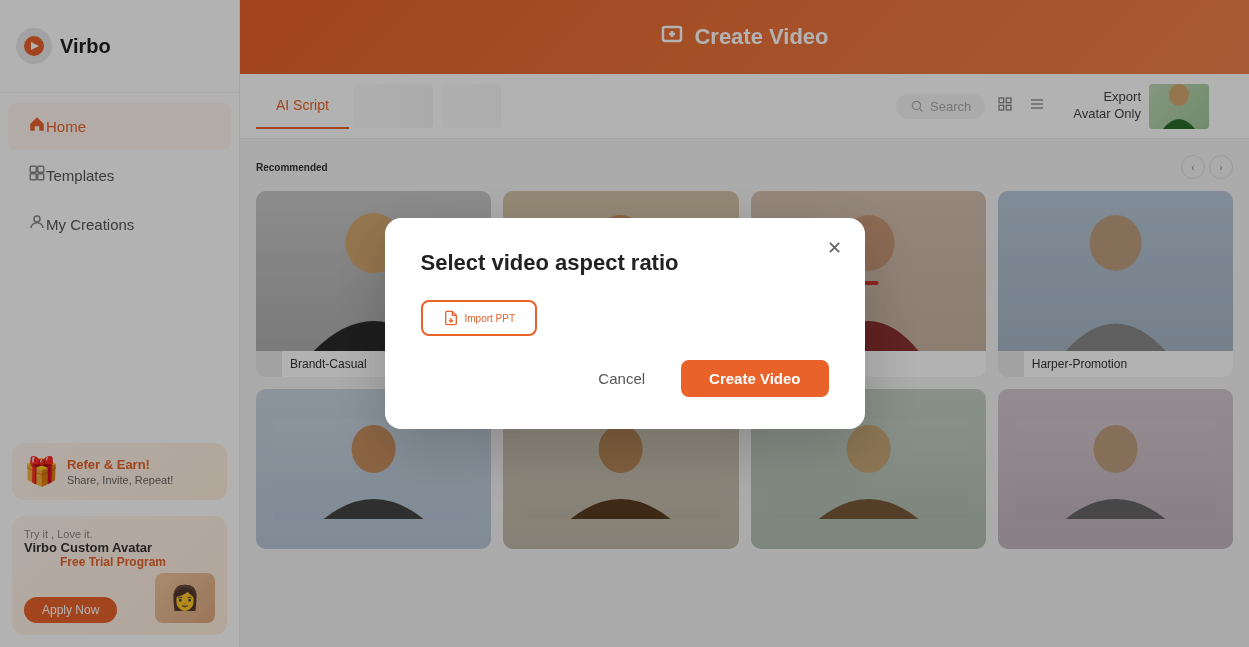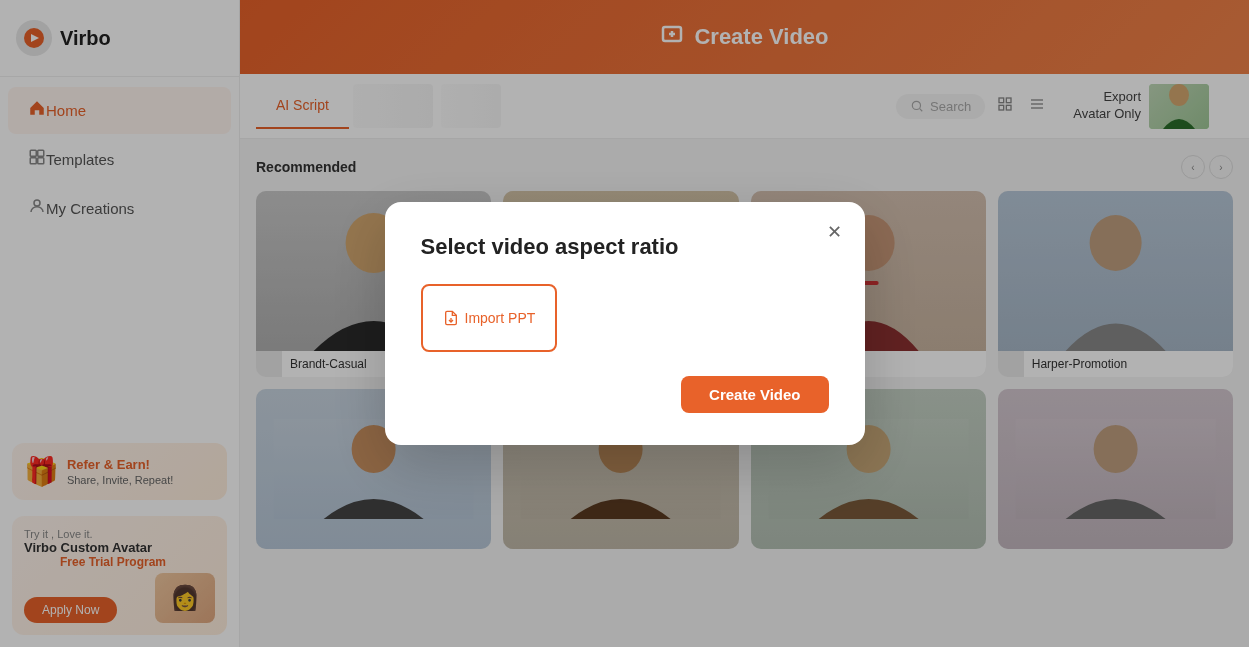--- a/index.html
+++ b/index.html
@@ -11,21 +11,21 @@
       min-width: 240px;
       background: #fff;
       display: flex;
       flex-direction: column;
       height: 100%;
       border-right: 1px solid #eee;
     }
     .sidebar-logo {
       display: flex;
       align-items: center;
-      padding: 20px 16px;
+      padding: 28px 16px;
       gap: 8px;
       border-bottom: 1px solid #f0f0f0;
     }
     .logo-icon {
       width: 36px;
       height: 36px;
       border-radius: 50%;
       background: #e8e8e8;
       overflow: hidden;
       display: flex;
@@ -184,21 +184,21 @@
       padding: 16px;
       position: relative;
     }
     .recommended-bar {
       display: flex;
       align-items: center;
       gap: 8px;
       margin-bottom: 12px;
     }
     .recommended-label {
-      font-size: 14px;
+      font-size: 10px;
       font-weight: 600;
       color: #333;
     }
     .nav-arrows {
       display: flex;
       gap: 4px;
       margin-left: auto;
     }
     .arrow-btn {
       background: none;
@@ -344,23 +344,23 @@
       height: 42px;
       background: #e0e0e0;
       border-radius: 4px;
       border: 2px solid #ccc;
     }
 
     .import-ppt-btn {
       border: 2px solid #e8622a;
       background: #fff;
       color: #e8622a;
-      padding: 24px 20px;
+      padding: 8px 20px;
       border-radius: 8px;
-      font-size: 14px;
+      font-size: 10px;
       cursor: pointer;
       display: flex;
       align-items: center;
       gap: 6px;
       margin-bottom: 24px;
     }
 
     .modal-actions {
       display: flex;
       justify-content: flex-end;
@@ -686,16 +686,17 @@
       <svg width="16" height="16" viewBox="0 0 24 24" fill="none" stroke="#e8622a" stroke-width="2">
         <path d="M14 2H6a2 2 0 00-2 2v16a2 2 0 002 2h12a2 2 0 002-2V8z"></path>
         <polyline points="14,2 14,8 20,8"></polyline>
         <line x1="12" y1="12" x2="12" y2="18"></line>
         <polyline points="9,15 12,18 15,15"></polyline>
       </svg>
       <span>Import PPT</span>
     </button>
 
     <div class="modal-actions">
+      <button class="cancel-btn">Cancel</button>
       <button class="create-btn">Create Video</button>
     </div>
   </div>
 </div>
 
 </body></html>

